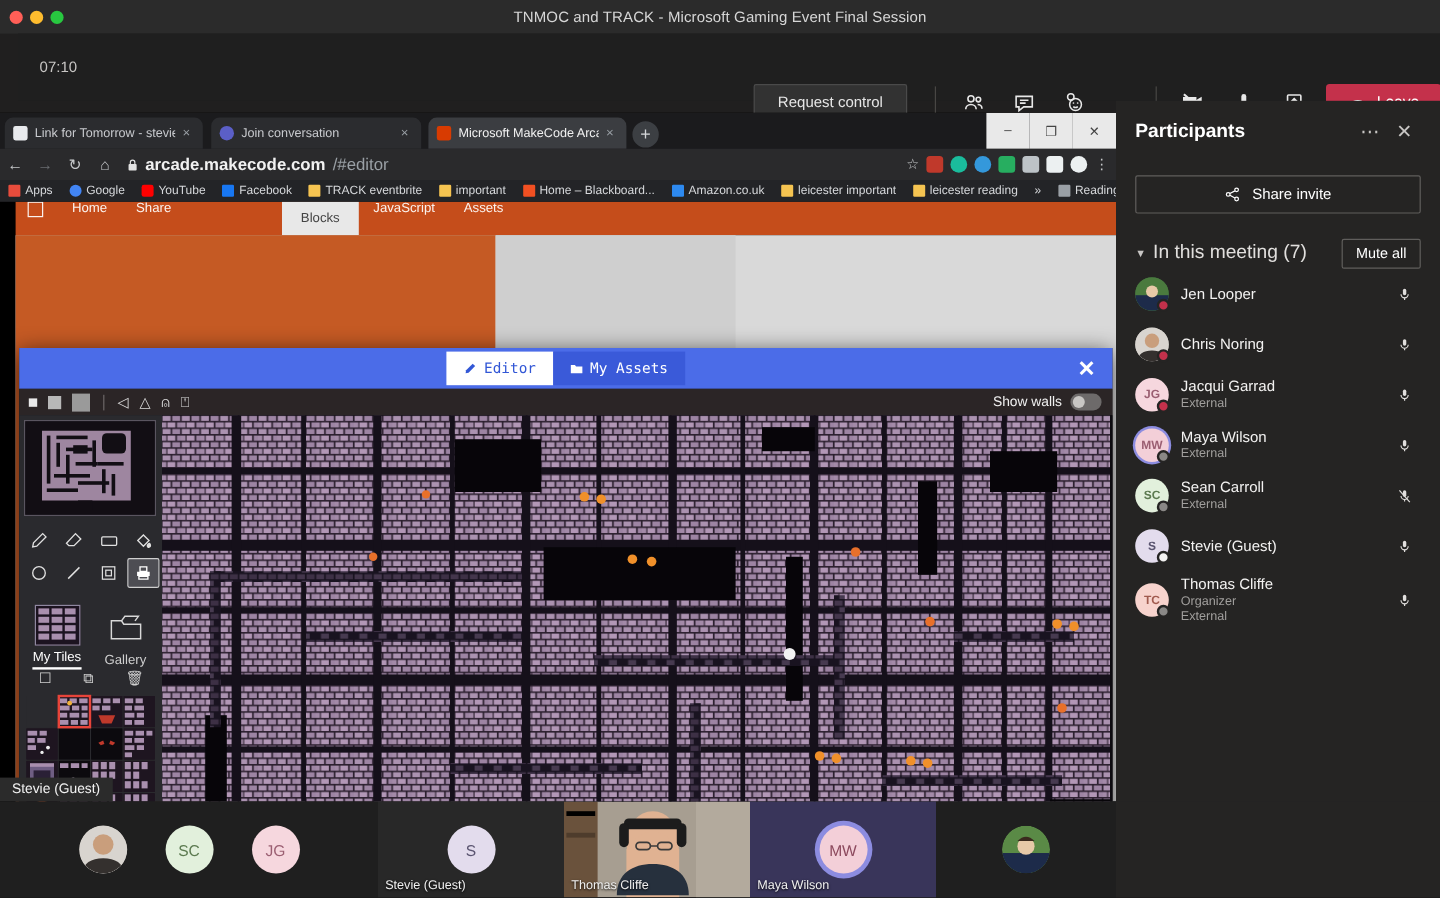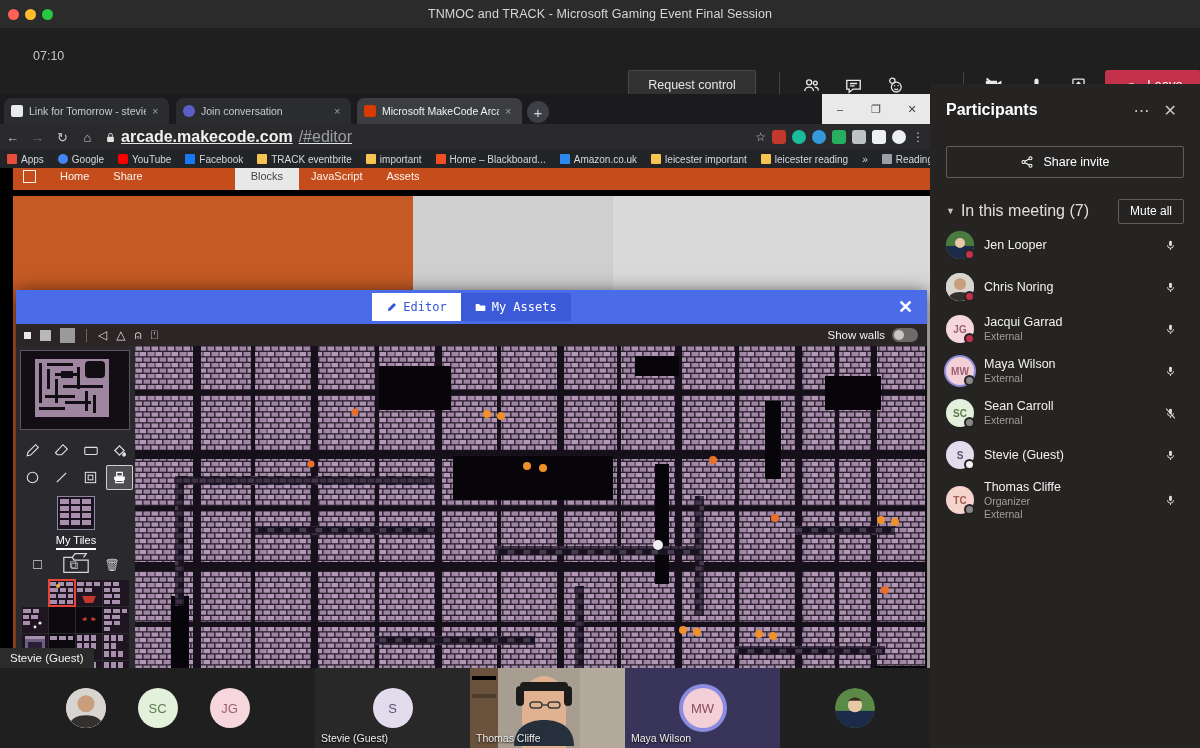--- a/index.html
+++ b/index.html
@@ -82,33 +82,33 @@
     display: flex; align-items: center; justify-content: center; cursor: pointer;
   }
   .win-ctl {
     position: absolute; top: 0; width: 36px; height: 30px; color: #d0d0d0;
     display: flex; align-items: center; justify-content: center; font-size: 11px;
     background: #e9e9e9; color: #444; cursor: pointer;
   }
   .omnibar { position: absolute; left: 0; top: 30px; width: 930px; height: 26px; background: #2a2a2c; display: flex; align-items: center; }
   .nav-ico { width: 25px; text-align: center; color: #c5c7ca; font-size: 13px; cursor: pointer; }
   .nav-ico.dim { color: #6a6d71; }
-  .url-box { margin-left: 6px; flex: 1; display: flex; align-items: center; gap: 6px; color: #e3e3e3; font-size: 16px; text-decoration: underline; }
+  .url-box { margin-left: 6px; flex: 1; display: flex; align-items: center; gap: 6px; color: #e3e3e3; font-size: 14px; }
   .url-host { color: #f1f1f1; font-weight: bold; }
   .url-path { color: #9aa0a6; }
   .omni-right { display: flex; align-items: center; gap: 6px; padding-right: 6px; }
   .ext-ico { width: 14px; height: 14px; border-radius: 3px; }
   .bookmarks { position: absolute; left: 0; top: 56px; width: 930px; height: 18px; background: #232427; display: flex; align-items: center; gap: 0; font-size: 10px; color: #d6d8db; }
   .bm { display: flex; align-items: center; gap: 4px; padding: 0 7px; cursor: pointer; white-space: nowrap; }
   .bm-ico { width: 10px; height: 10px; border-radius: 1px; flex: 0 0 10px; }
 
   
   .makecode-bar {
-    position: absolute; left: 13px; top: 68px; width: 1041px; height: 28px;
-    background: #c54d1b; display: flex; align-items: center; color: #fff; font-size: 11px;
+    position: absolute; left: 13px; top: 74px; width: 1041px; height: 28px;
+    background: #c54d1b; display: flex; align-items: flex-start; color: #fff; font-size: 11px;
   }
   .mc-item { display: flex; align-items: center; gap: 4px; padding: 0 12px; opacity: .93; white-space: nowrap; cursor: pointer; }
   .mc-center { background: #e8e8e8; color: #444; height: 28px; display: flex; align-items: center; }
   .makecode-body { position: absolute; left: 13px; top: 102px; width: 917px; height: 472px; background: #d9d9d9; }
   .mc-left-panel { position: absolute; left: 0; top: 0; width: 400px; height: 472px; background: #c55a24; }
   .mc-sim { position: absolute; left: 400px; top: 0; width: 200px; height: 472px; background: #cfcfcf; }
 
   
   .asset-dialog {
     position: absolute; left: 16px; top: 196px; width: 911px; height: 444px;
@@ -149,21 +149,21 @@
   .minimap {
     position: absolute; left: 4px; top: 4px; width: 110px; height: 80px;
     background: #151117; border: 1px solid #5a5560; overflow: hidden;
   }
   .tools { position: absolute; left: 3px; top: 92px; width: 114px; display: grid; grid-template-columns: repeat(4, 1fr); gap: 2px; }
   .tool {
     height: 25px; display: flex; align-items: center; justify-content: center;
     color: #dcdcdc; font-size: 13px; cursor: pointer; border-radius: 2px;
   }
   .tool.sel { background: #4d4d53; box-shadow: inset 0 0 0 1px #cfcfcf; }
-  .tile-tabs { position: absolute; left: 3px; top: 150px; width: 114px; height: 62px; display: flex; flex-direction: column; }
+  .tile-tabs { position: absolute; left: 3px; top: 150px; width: 114px; height: 62px; display: flex; }
   .tt-box { flex: 1; display: flex; flex-direction: column; align-items: center; justify-content: flex-end; cursor: pointer; }
   .tt-thumb { width: 38px; height: 34px; background: #23161f; border: 1px solid #8f88a0; margin-bottom: 4px; }
   .tt-folder { width: 30px; height: 26px; margin-bottom: 8px; }
   .tt-label { font-size: 11px; color: #cfcfcf; padding-bottom: 2px; }
   .tt-label.on { color: #fff; border-bottom: 2px solid #fff; }
   .tile-ops { position: absolute; left: 3px; top: 212px; width: 114px; display: flex; justify-content: space-around; }
   .tile-op { color: #cfcfcf; font-size: 12px; cursor: pointer; }
   .tile-grid {
     position: absolute; left: 6px; top: 234px; width: 109px;
     display: grid; grid-template-columns: repeat(4, 26px); grid-auto-rows: 26px; gap: 1px;

